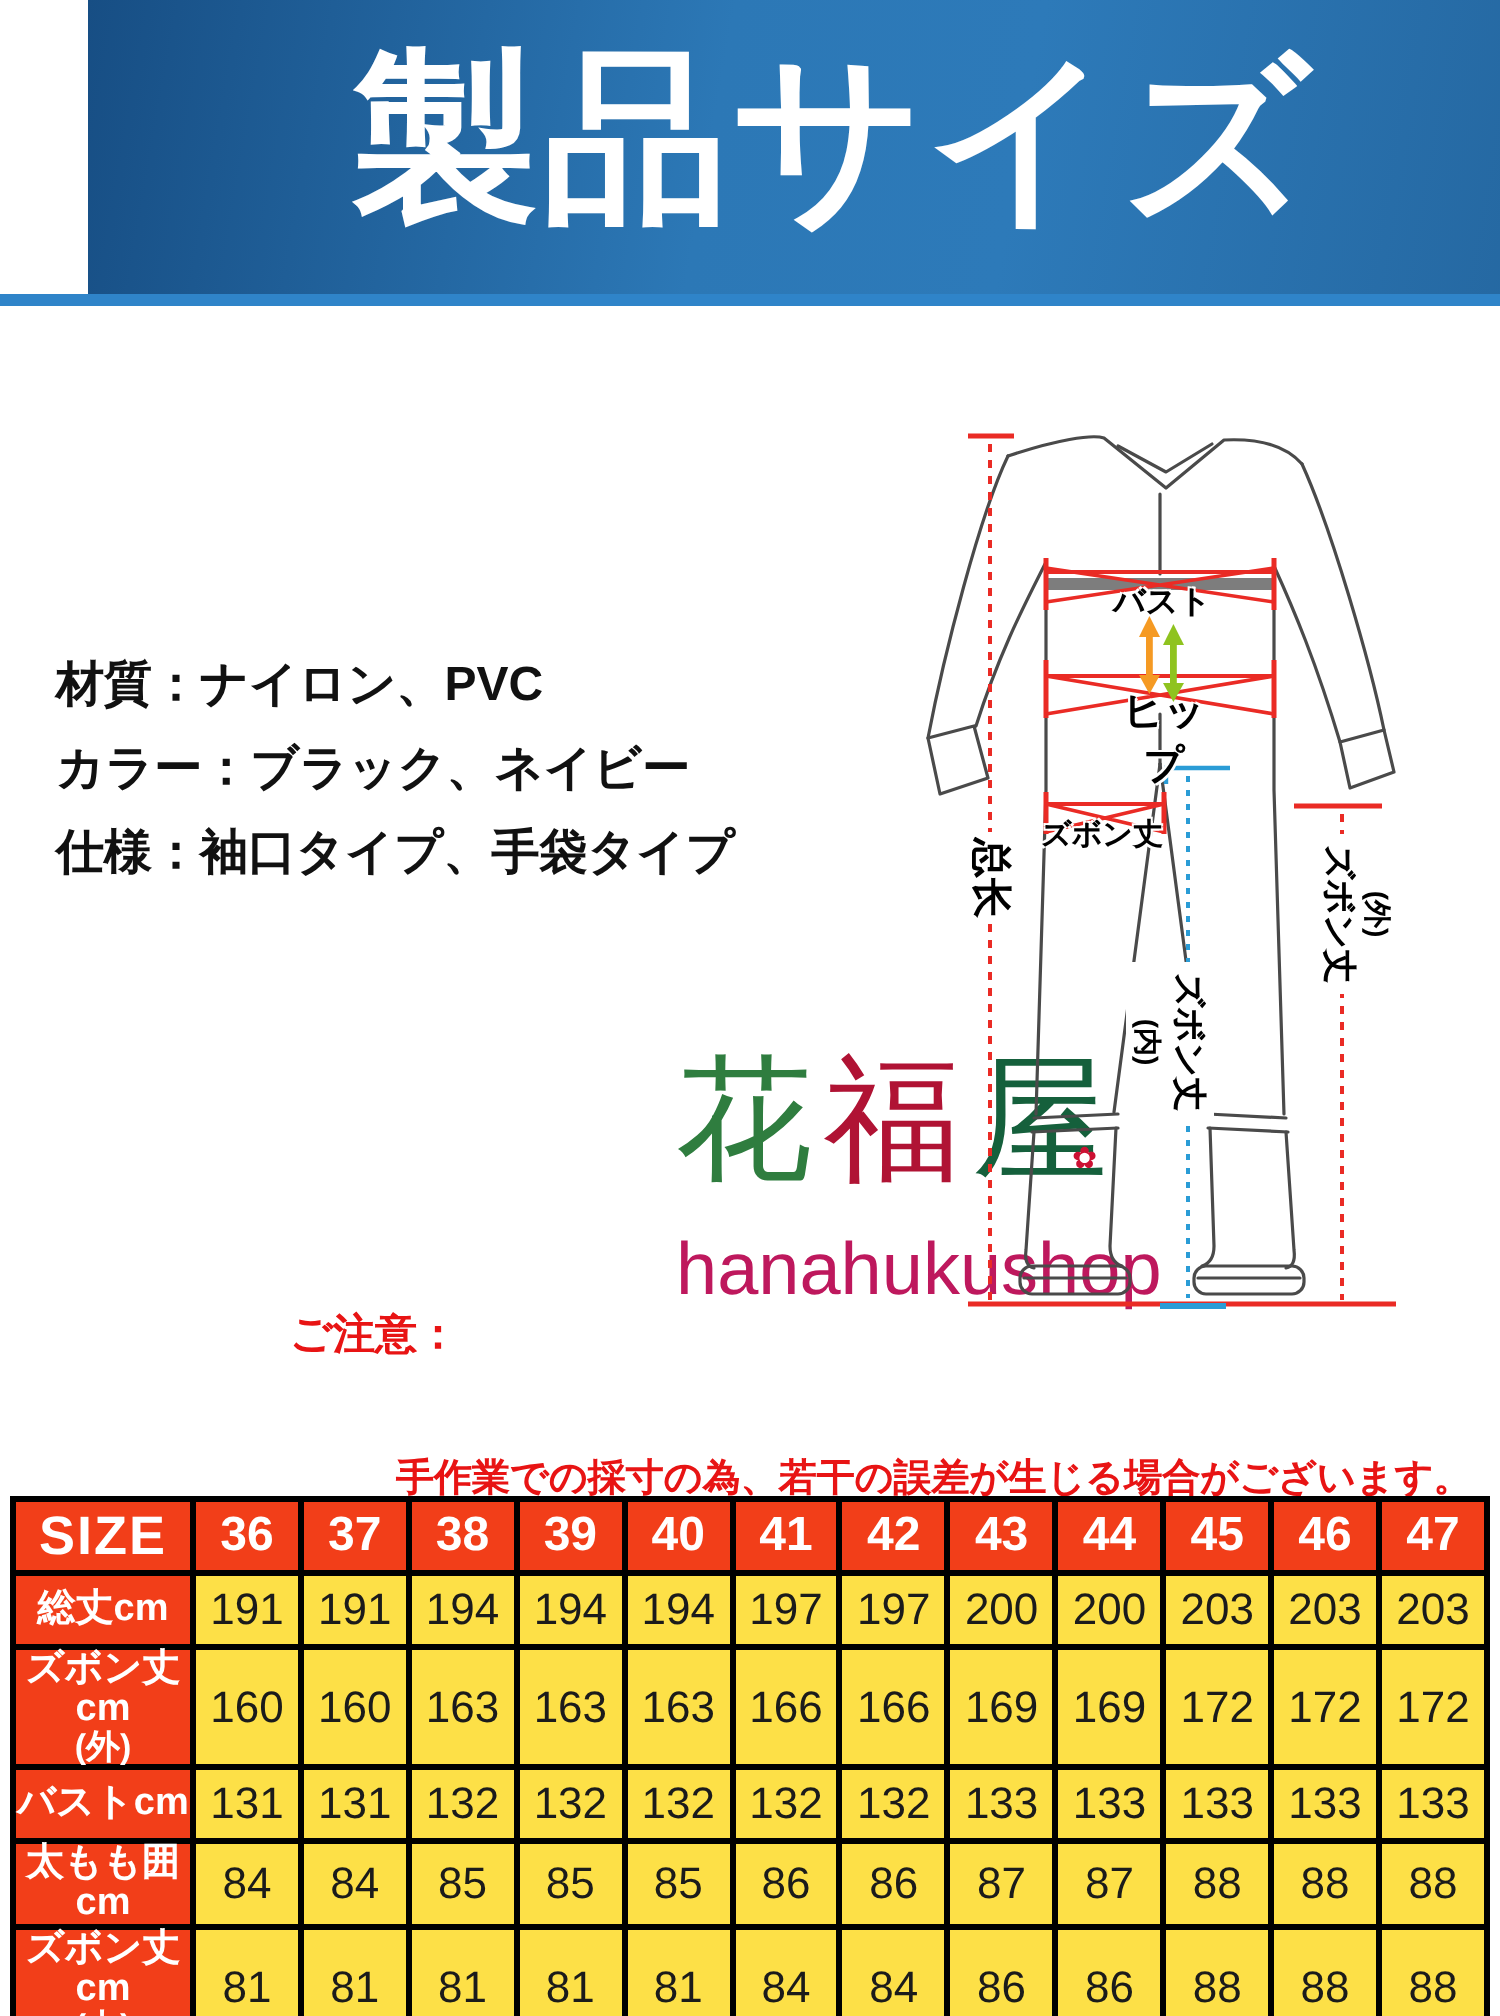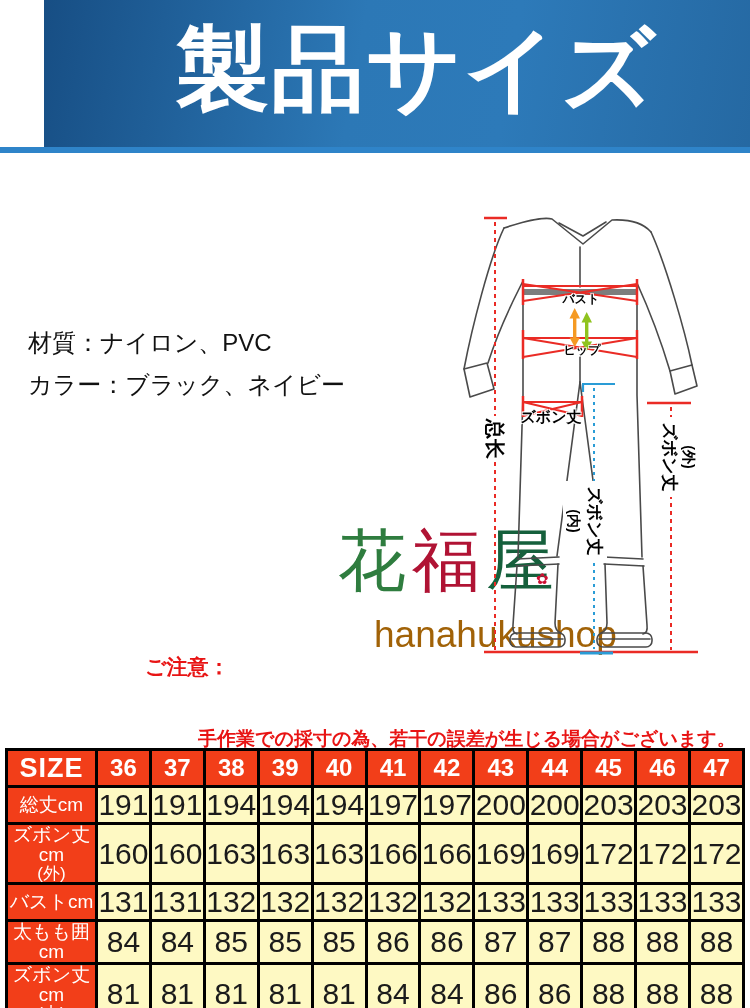--- a/index.html
+++ b/index.html
@@ -12,75 +12,76 @@
     position:absolute;left:0;top:0;width:746px;height:147px;
     background:linear-gradient(100deg,#174e84 0%,#2c78b6 42%,#2d7ab9 62%,#24669f 100%);
     display:flex;align-items:center;justify-content:center;margin-left:44px;
   }
   .banner-strip{position:absolute;left:0;top:147px;width:750px;height:6px;background:#2f84c9;}
   .banner h1{
     margin:0;color:#ffffff;font-size:93px;font-weight:bold;letter-spacing:2px;
     transform:translateY(-4px);
   }
   
-  .info{position:absolute;left:28px;top:322px;color:#111;font-size:24px;font-weight:400;}
+  .info{position:absolute;left:28px;top:322px;color:#111;font-size:24px;font-weight:700;}
   .info div{height:42px;line-height:42px;white-space:nowrap;}
   
   .watermark{position:absolute;left:338px;top:512px;z-index:1;}
   .wm-chars{font-size:68px;line-height:96px;font-weight:normal;letter-spacing:6px;white-space:nowrap;}
   .wm-hana{color:#2f7d3f;}
   .wm-huku{color:#b01334;}
   .wm-ya{color:#15603c;}
   .wm-flower{position:absolute;left:198px;top:58px;font-size:15px;color:#cc1133;}
-  .wm-sub{font-size:37px;color:#a16207;letter-spacing:0px;margin-top:6px;white-space:nowrap;margin-left:36px;}
+  .wm-sub{font-size:37px;color:#be185d;letter-spacing:0px;margin-top:6px;white-space:nowrap;}
   
   .diagram{position:absolute;left:440px;top:195px;width:310px;height:470px;z-index:2;}
   .diagram svg{position:absolute;left:0;top:0;}
   .dlab{
     position:absolute;color:#000;font-weight:bold;text-align:center;
     text-shadow:1px 1px 0 #fff,-1px -1px 0 #fff,1px -1px 0 #fff,-1px 1px 0 #fff;
   }
-  .lab-bust{left:112px;top:96px;width:58px;font-size:12px;}
-  .lab-hip{left:117px;top:147px;width:50px;font-size:12px;}
+  .lab-bust{left:112px;top:96px;width:58px;font-size:16px;}
+  .lab-hip{left:117px;top:147px;width:50px;font-size:20px;}
   .lab-thigh{left:77px;top:213px;width:68px;font-size:15px;}
   .rot{position:absolute;transform:rotate(90deg);background:#fff;text-align:center;font-weight:bold;color:#000;}
   .lab-total{left:32px;top:232px;width:46px;height:24px;font-size:20px;line-height:24px;}
   .rot.two{display:flex;flex-direction:column;justify-content:center;}
   .lab-inseam{left:105px;top:304px;width:80px;height:44px;}
   .lab-outseam{left:198px;top:240px;width:80px;height:44px;}
   .rot.two .big{font-size:17px;line-height:22px;}
   .rot.two .small{font-size:14px;line-height:18px;}
   
   .notice-head{position:absolute;left:145px;top:653px;color:#e81414;font-size:21px;font-weight:bold;}
   .notice-body{position:absolute;left:198px;top:726px;color:#e81414;font-size:19px;font-weight:bold;white-space:nowrap;}
   
   .size-table{
     position:absolute;left:5px;top:748px;width:740px;z-index:3;
     border-collapse:collapse;table-layout:fixed;background:#fff;
   }
   .size-table th,.size-table td{border:3px solid #000;text-align:center;vertical-align:middle;padding:0;}
   .size-table thead th{background:#f23e19;color:#fff;font-size:24px;font-weight:bold;height:34px;margin-top:24px;}
   .size-table thead th.corner{font-size:27px;letter-spacing:1px;}
   .size-table col.first{width:90px;}
-  .size-table tbody th{background:#f23e19;color:#fff;font-size:19px;font-weight:normal;line-height:20px;}
+  .size-table tbody th{background:#f23e19;color:#fff;font-size:19px;font-weight:bold;line-height:20px;}
   .size-table tbody th .sub{display:block;font-size:17px;line-height:17px;}
-  .size-table tbody td{background:#fef9c3;color:#1b1b1b;font-size:30px;height:34px;}
+  .size-table tbody td{background:#fde047;color:#1b1b1b;font-size:22px;height:34px;}
   .size-table tr.tall td,.size-table tr.tall th{height:43px;}
 </style>
 </head>
 <body>
 
 <div class="banner">
   <h1>製品サイズ</h1>
 </div>
 <div class="banner-strip"></div>
 
 <div class="info">
   <div>材質：ナイロン、PVC</div>
   <div>カラー：ブラック、ネイビー</div>
+  <div>仕様：袖口タイプ、手袋タイプ</div>
 </div>
 
 <div class="watermark">
   <div class="wm-chars">
     <span class="wm-hana">花</span><span class="wm-huku">福</span><span class="wm-ya">屋</span>
   </div>
   <span class="wm-flower">✿</span>
   <div class="wm-sub">hanahukushop</div>
 </div>
 

